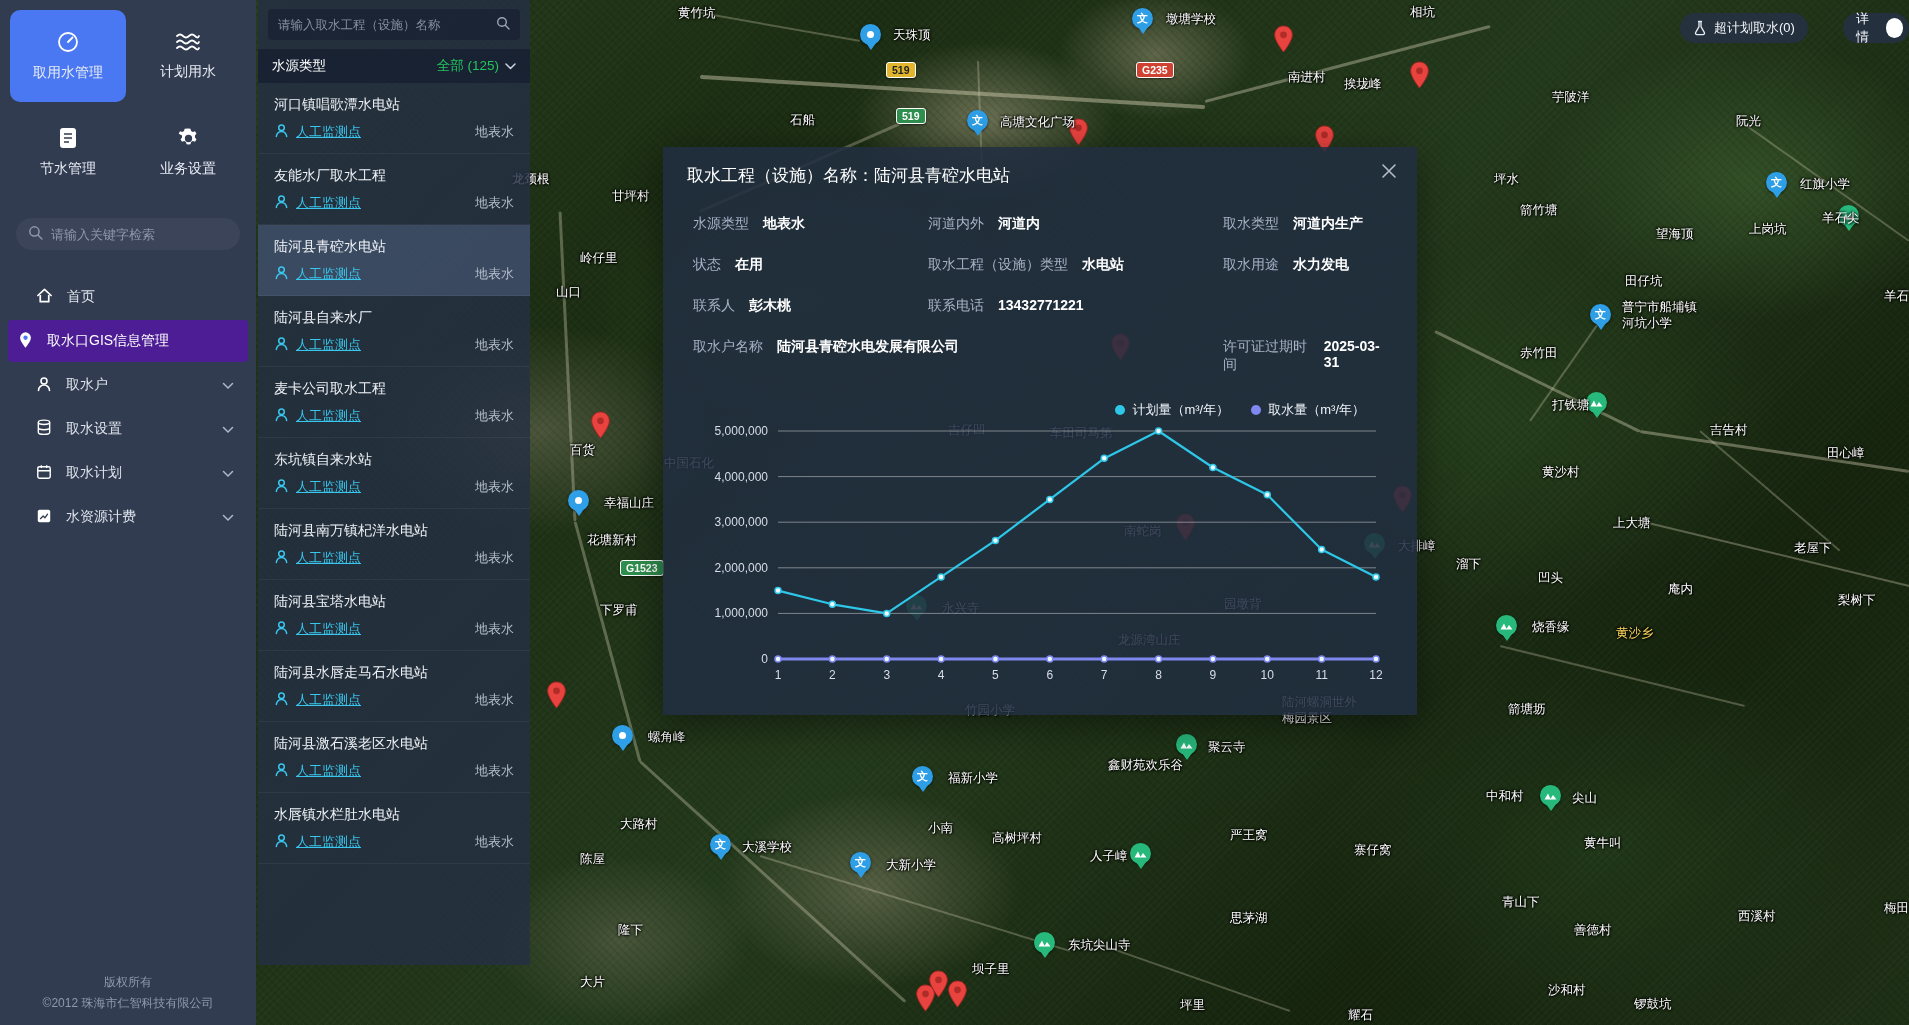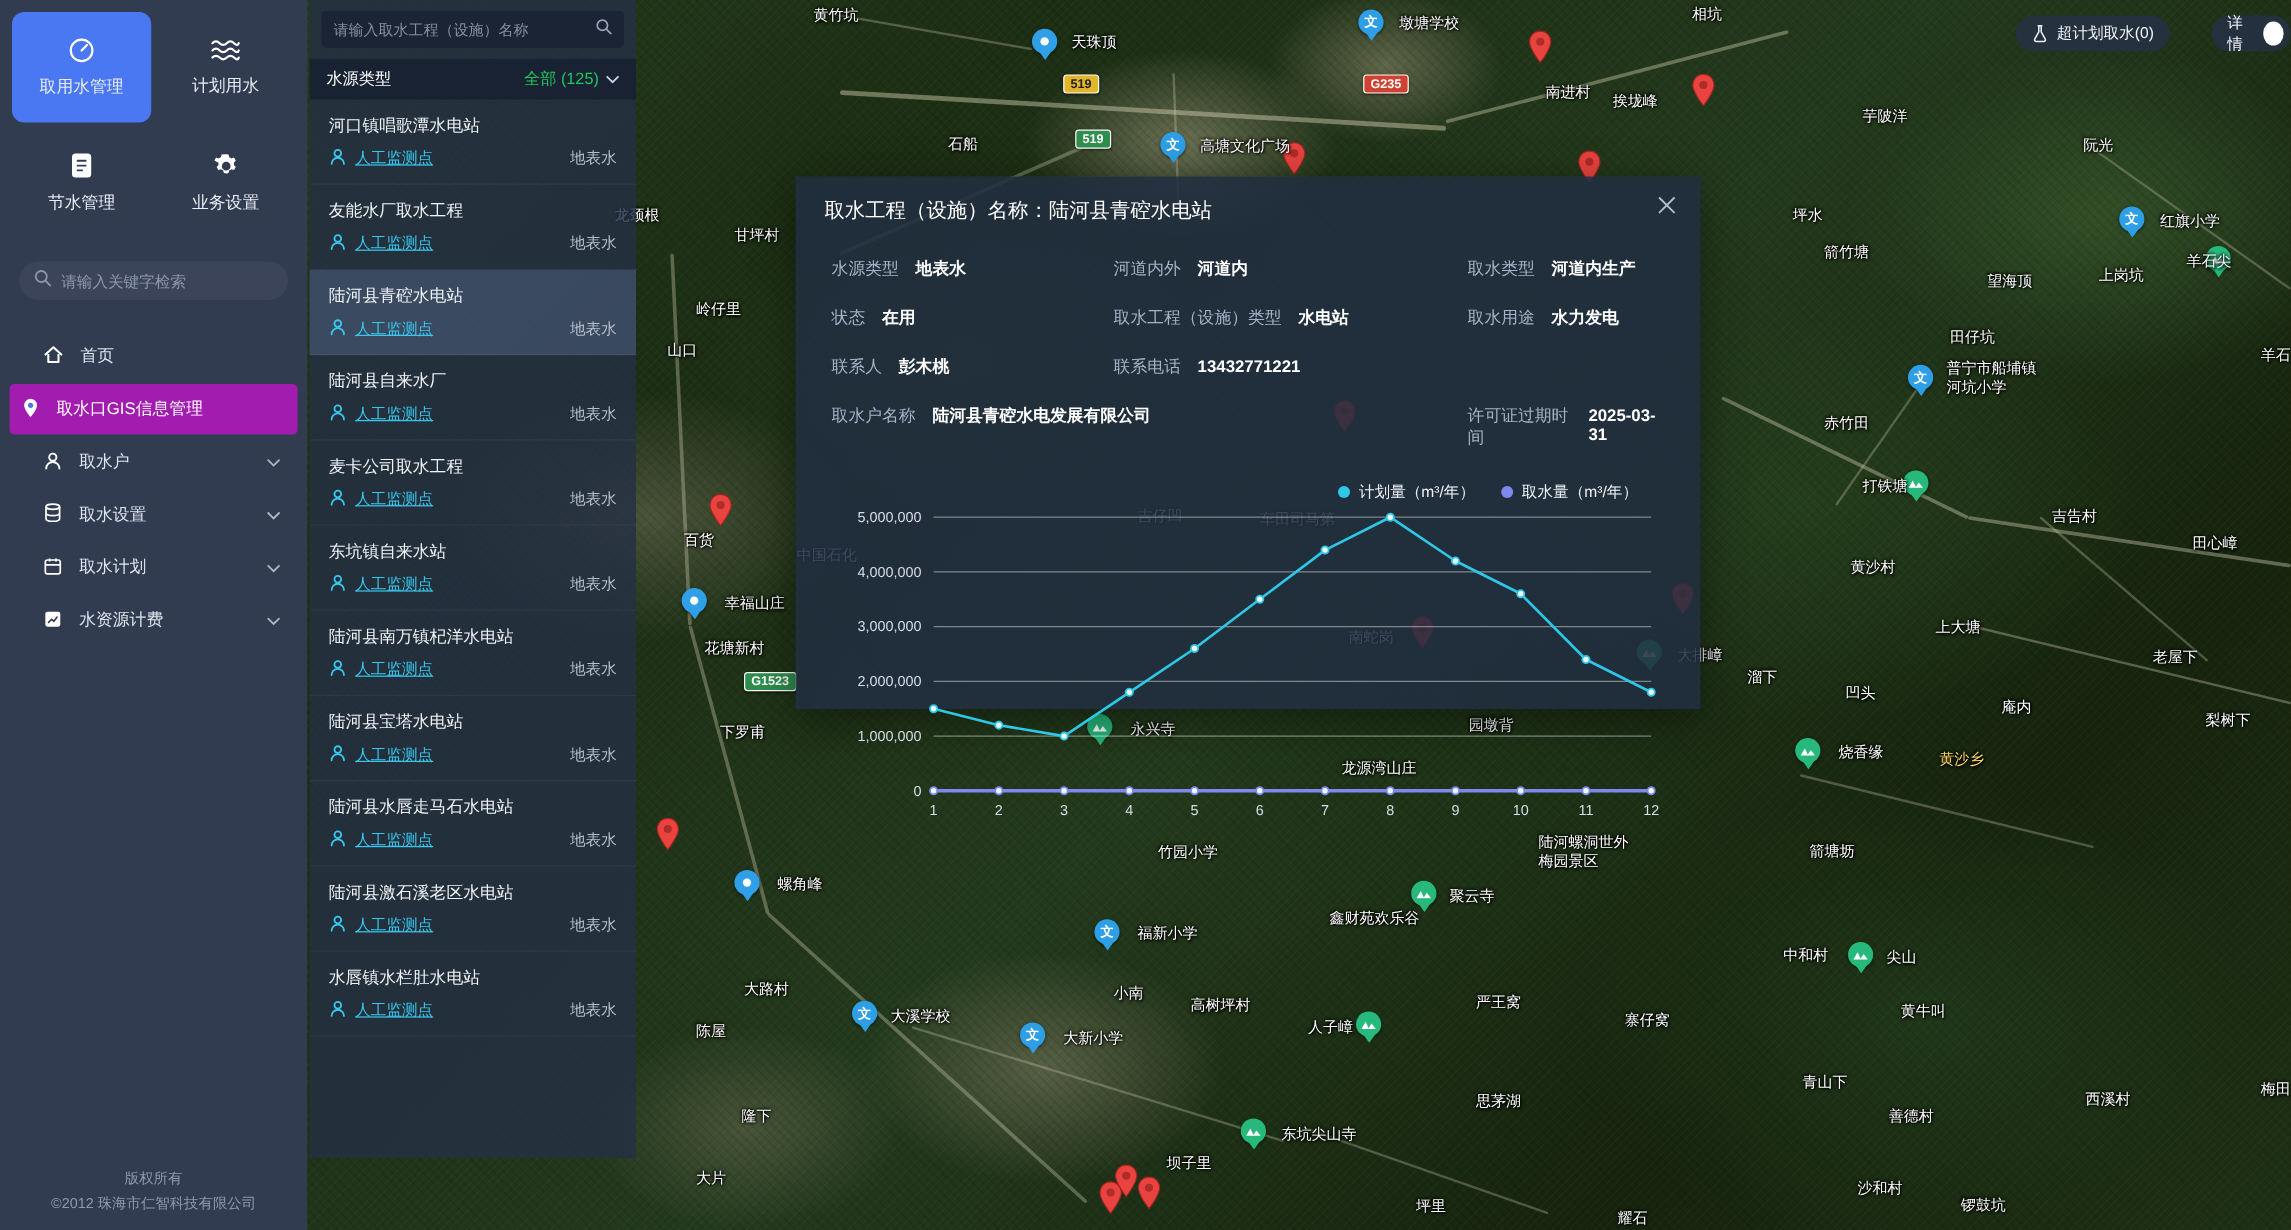--- a/index.html
+++ b/index.html
@@ -63,21 +63,21 @@
     gap:10px; color:#e9edf5; font-size:14px; border-radius:10px; cursor:pointer; }
   .module.active { background:#4a78f2; }
   .module svg { display:block; }
   .side-search { margin:14px 16px 10px; height:32px; background:#3b4459; border-radius:16px;
     display:flex; align-items:center; padding:0 12px; gap:8px; }
   .side-search input { flex:1; background:transparent; border:0; outline:0; color:#dfe5ee; font-size:13px; }
   .side-search input::placeholder { color:#8d97ab; }
   .menu { margin-top:14px; flex:1; }
   .menu-item { height:42px; display:flex; align-items:center; gap:14px; padding:0 14px 0 28px;
     color:#dfe5ee; font-size:14px; cursor:pointer; margin:2px 8px; border-radius:4px; }
-  .menu-item.active { background:#a21caf; color:#fff;padding-left:10px; }
+  .menu-item.active { background:#4c1d95; color:#fff;padding-left:10px; }
   .menu-item .mi-label { flex:1; }
   .copyright { text-align:center; color:#8e99ad; font-size:12px; line-height:1.7; padding-bottom:12px; }
 
   
   .station-panel { position:absolute; left:258px; top:0; width:272px; height:965px; z-index:4;
     background:rgba(36,48,68,.82); }
   .panel-search { margin:9px 10px; height:31px; background:rgba(27,36,53,.95); border-radius:4px;
     display:flex; align-items:center; padding:0 10px; gap:8px; }
   .panel-search input { flex:1; background:transparent; border:0; outline:0; color:#dfe5ee; font-size:12.5px; }
   .panel-search input::placeholder { color:#84909f; }
@@ -87,21 +87,21 @@
   .panel-filter .pf-value { color:#22c55e; display:flex; align-items:center; gap:6px; cursor:pointer; }
   .station-list { }
   .station-item { padding:13px 16px 12px; border-bottom:1px solid rgba(255,255,255,.05); cursor:pointer; }
   .station-item.active { background:rgba(86,107,140,.45); }
   .st-name { color:#f0f3f8; font-size:14px; margin-bottom:9px; }
   .st-row { display:flex; align-items:center; gap:7px; font-size:13px; }
   .st-monitor { color:#39c7ee; text-decoration:underline; flex:1; }
   .st-source { color:#b6bfcc; }
 
   
-  .modal { position:absolute; left:663px; top:147px; width:754px; height:444px; z-index:3;
+  .modal { position:absolute; left:663px; top:147px; width:754px; height:568px; z-index:3;
     background:rgba(33,45,64,.88); box-shadow:0 10px 36px rgba(0,0,0,.45); }
   .modal-head { padding:17px 24px 10px; color:#fff; font-size:17px; }
   .modal-close { position:absolute; right:20px; top:16px; cursor:pointer; opacity:.85; }
   .modal-fields { padding:18px 30px 0; }
   .m-row { display:grid; grid-template-columns:235px 295px 1fr; margin-bottom:23px; }
   .m-cell { display:flex; gap:14px; font-size:14px; align-items:baseline; }
   .m-cell.span2 { grid-column:1 / span 2; }
   .m-label { color:#a7b2c6; }
   .m-value { color:#fff; font-weight:bold; }
   .chart-block { padding:4px 18px 0 18px; position:relative; }
@@ -305,21 +305,21 @@
       <div class="map-label" style="left: 1800px; top: 177px;">红旗小学</div>
       <div class="map-label" style="left: 1822px; top: 211px; text-align: right;">羊石尖</div>
       <div class="map-label" style="left: 1749px; top: 222px;">上岗坑</div>
       <div class="map-label" style="left: 1656px; top: 227px;">望海顶</div>
       <div class="map-label" style="left: 1625px; top: 274px;">田仔坑</div>
       <div class="map-label" style="left: 1884px; top: 289px;">羊石</div>
       <div class="map-label" style="left: 1520px; top: 346px;">赤竹田</div>
       <div class="map-label" style="left: 1552px; top: 398px;">打铁塘</div>
       <div class="map-label" style="left: 1710px; top: 423px;">吉告村</div>
       <div class="map-label" style="left: 1827px; top: 446px;">田心嶂</div>
-      <div class="map-label" style="left: 1542px; top: 466px;">黄沙村</div>
+      <div class="map-label" style="left: 1542px; top: 466px; font-family: Liberation Mono, monospace;">黄沙村</div>
       <div class="map-label" style="left: 1398px; top: 539px;">大排嶂</div>
       <div class="map-label" style="left: 1456px; top: 517px; margin-top: 40px;">溜下</div>
       <div class="map-label" style="left: 1613px; top: 516px;">上大塘</div>
       <div class="map-label" style="left: 1794px; top: 541px;">老屋下</div>
       <div class="map-label" style="left: 1538px; top: 571px;">凹头</div>
       <div class="map-label" style="left: 1668px; top: 582px;">庵内</div>
       <div class="map-label" style="left: 1532px; top: 620px;">烧香缘</div>
       <div class="map-label yellow" style="left: 1616px; top: 626px;">黄沙乡</div>
       <div class="map-label" style="left: 1520px; top: 203px;">箭竹塘</div>
       <div class="map-label" style="left: 1838px; top: 593px;">梨树下</div>

